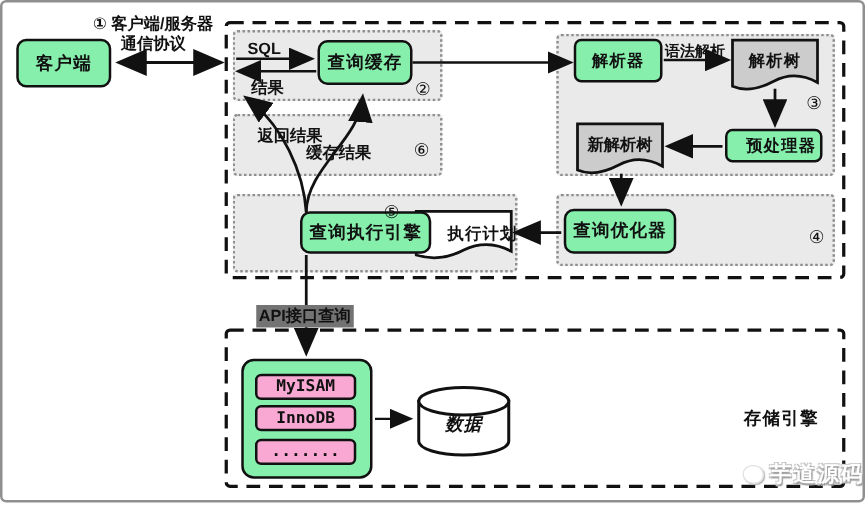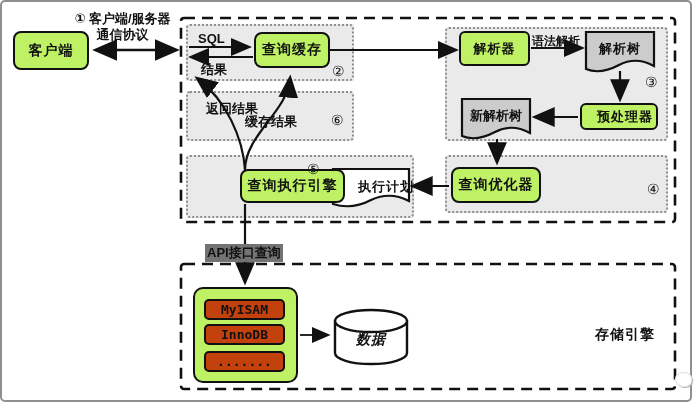--- a/index.html
+++ b/index.html
@@ -3,29 +3,29 @@
 <meta charset="utf-8">
 <style>
   html,body{margin:0;padding:0;background:#fff;}
   body{width:694px;height:413px;position:relative;overflow:hidden;
        font-family:"Liberation Sans","DejaVu Sans",sans-serif;color:#111;}
   .frame{position:absolute;left:0;top:0;width:692px;height:402px;
          border:2px solid #8f8f8f;border-radius:5px;box-sizing:border-box;background:#fff;z-index:0;}
   .region{position:absolute;background:#eaeaea;border:2px dotted #8f8f8f;border-radius:4px;
           box-sizing:border-box;z-index:1;}
   #arrow-layer{position:absolute;left:0;top:0;z-index:2;}
-  .box{position:absolute;background:#bef264;border:2.5px solid #111;border-radius:8px;
+  .box{position:absolute;background:#86efac;border:2.5px solid #111;border-radius:8px;
        display:flex;align-items:center;justify-content:center;font-weight:bold;
        font-size:14px;box-sizing:border-box;z-index:3;letter-spacing:1px;}
   .box.thin{border-width:2px;border-radius:6px;font-size:13px;}
   .lbl{position:absolute;font-weight:bold;font-size:13px;z-index:3;white-space:nowrap;}
   .step{position:absolute;font-size:14px;z-index:3;font-family:"Liberation Serif","DejaVu Serif",serif;}
   .doc-label{position:absolute;z-index:3;font-weight:bold;font-size:13px;text-align:center;letter-spacing:1px;}
   .mono{font-family:"DejaVu Sans Mono","Liberation Mono",monospace;letter-spacing:0;}
-  .engine-item{position:absolute;background:#c2410c;border:2px solid #111;border-radius:5px;
+  .engine-item{position:absolute;background:#f9a8d4;border:2px solid #111;border-radius:5px;
        display:flex;align-items:center;justify-content:center;font-weight:bold;font-size:13px;
        box-sizing:border-box;z-index:4;}
   .watermark{position:absolute;left:562px;top:365px;width:130px;height:28px;z-index:5;
        display:flex;align-items:center;gap:5px;justify-content:flex-end;}
   .wm-icon{width:17px;height:15px;background:#fff;border-radius:50% 50% 45% 55%;
        box-shadow:1px 1px 1px #b0b0b0, inset 0 0 0 1px #e0e0e0;}
   .wm-text{font-weight:bold;font-size:17px;color:#fff;letter-spacing:2px;
        text-shadow:1px 1px 1px #9c9c9c,-1px -1px 0 #cfcfcf,1px -1px 0 #c4c4c4,-1px 1px 0 #c4c4c4;}
 </style>
 </head>
@@ -135,13 +135,14 @@
 <div class="step" style="left:331px;top:112px;">⑥</div>
 <div class="lbl" style="left:532px;top:33px;font-size:12px;">语法解析</div>
 <div class="step" style="left:645px;top:74px;">③</div>
 <div class="step" style="left:307px;top:161px;">⑤</div>
 <div class="step" style="left:647px;top:181px;">④</div>
 <div class="lbl" style="left:205px;top:244px;background:#737373;padding:0 2px;text-align:right;">API接口查询</div>
 <div class="lbl" style="left:595px;top:326px;font-size:14px;letter-spacing:1px;">存储引擎</div>
 
 <div class="watermark">
   <span class="wm-icon"></span>
+  <span class="wm-text">芋道源码</span>
 </div>
 
 </body></html>

